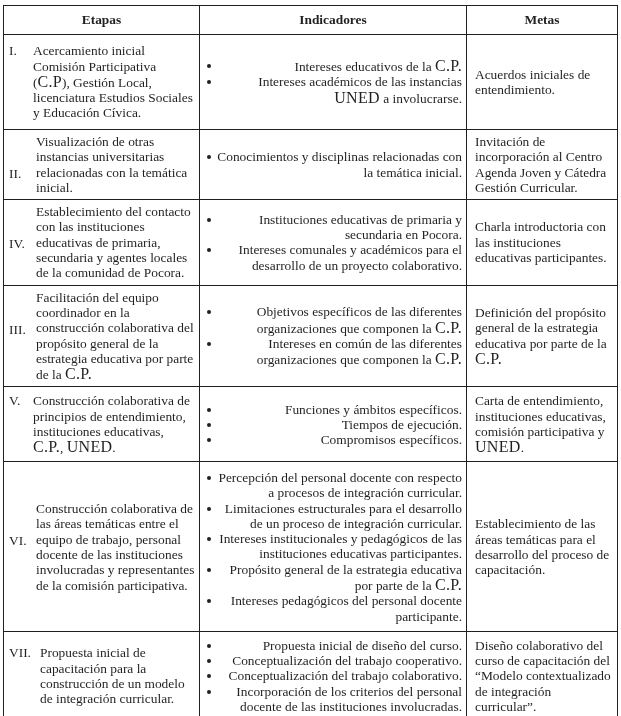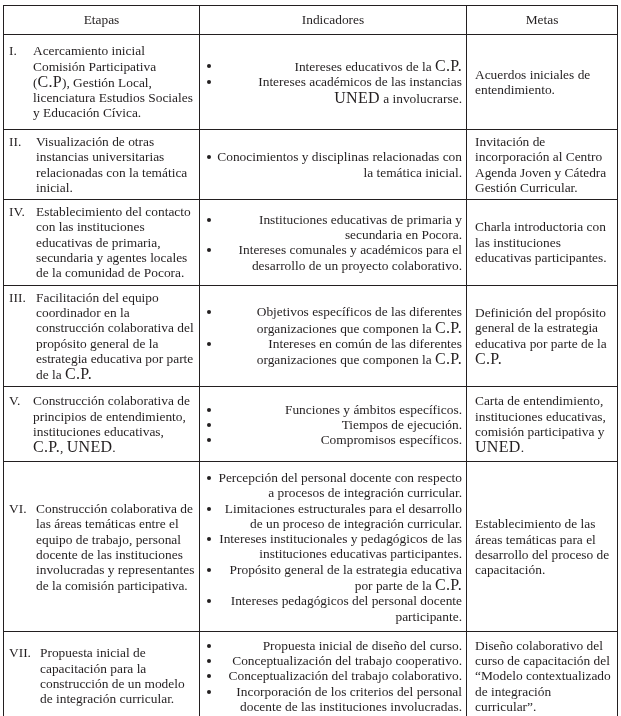--- a/index.html
+++ b/index.html
@@ -18,31 +18,31 @@
   }
   col.c1 { width: 196px; }
   col.c2 { width: 267px; }
   col.c3 { width: 151px; }
   th, td {
     border: 1.3px solid #231f20;
     vertical-align: middle;
     padding: 0;
   }
   th {
-    font-weight: normal;
+    font-weight: bold;
     height: 28px;
     text-align: center;
     font-size: 13.4px;
   }
   td.etapa { padding: 4px 4px 4px 5px; }
   td.ind { padding: 4px 4px 4px 6px; }
   td.meta { padding: 4px 4px 4px 8px; }
   .etapa-wrap { display: flex; }
   .num { flex: 0 0 auto; width: 24px; }
-  .num.wide { width: 27px; }
+  .num.wide { width: 27px; margin-top: 32px; }
   .num.wider { width: 31px; }
   .etxt { flex: 1 1 auto; }
   ul { list-style: none; margin: 0; padding: 0; text-align: right; }
   li { position: relative; padding-left: 11px; }
   li::before {
     content: "";
     position: absolute; left: 1px; top: 6px;
     width: 4px; height: 4px; border-radius: 50%;
     background: #231f20;
   }

